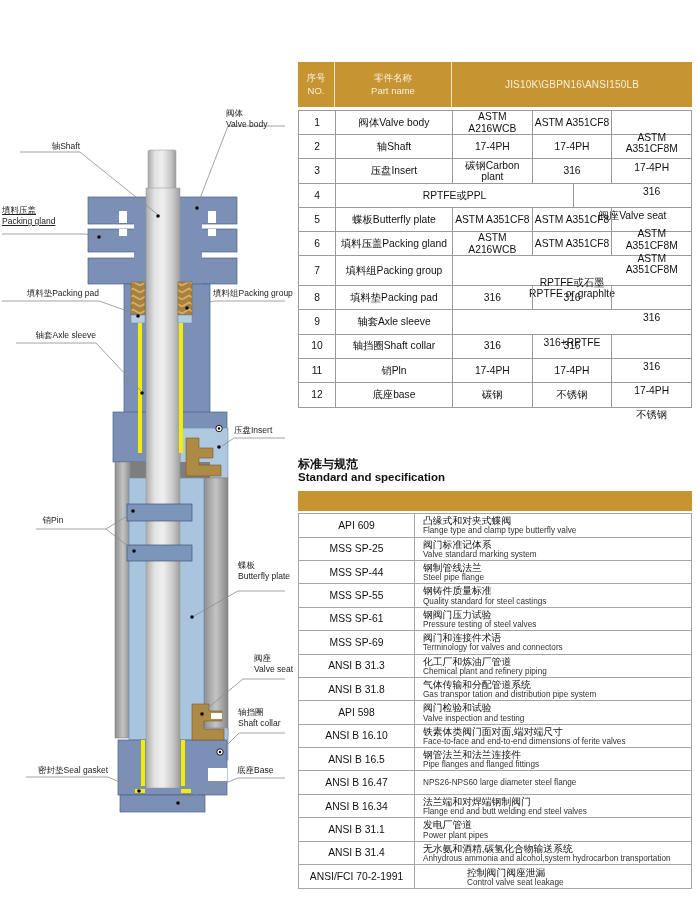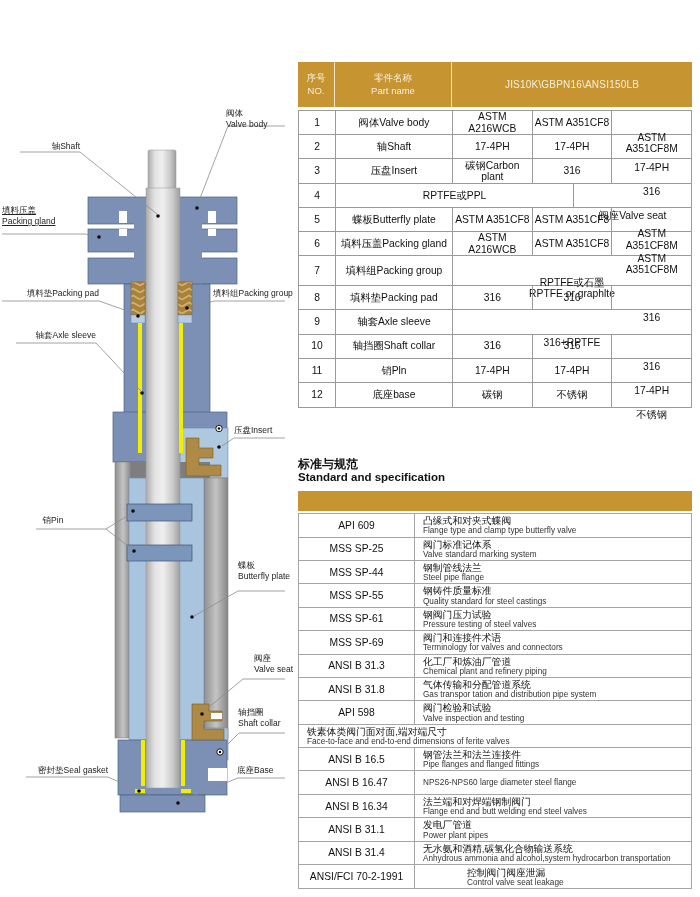--- a/index.html
+++ b/index.html
@@ -386,20 +386,21 @@
           </div>
         </div>
         <div class="st-row">
           <div class="st-code">API 598</div>
           <div class="st-desc">
             <div class="st-cn">阀门检验和试验</div>
             <div class="st-en">Valve inspection and testing</div>
           </div>
         </div>
         <div class="st-row">
+          <div class="st-code">ANSI B 16.10</div>
           <div class="st-desc">
             <div class="st-cn">铁素体类阀门面对面,端对端尺寸</div>
             <div class="st-en">Face-to-face and end-to-end dimensions of ferite valves</div>
           </div>
         </div>
         <div class="st-row">
           <div class="st-code">ANSI B 16.5</div>
           <div class="st-desc">
             <div class="st-cn">钢管法兰和法兰连接件</div>
             <div class="st-en">Pipe flanges and flanged fittings</div>

